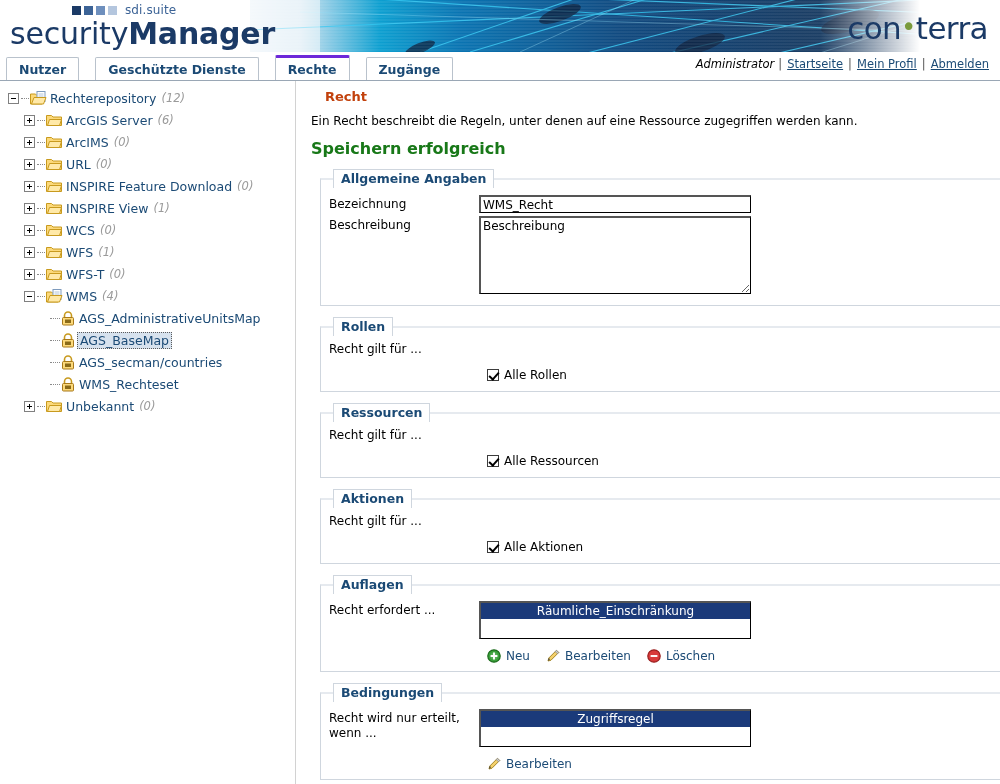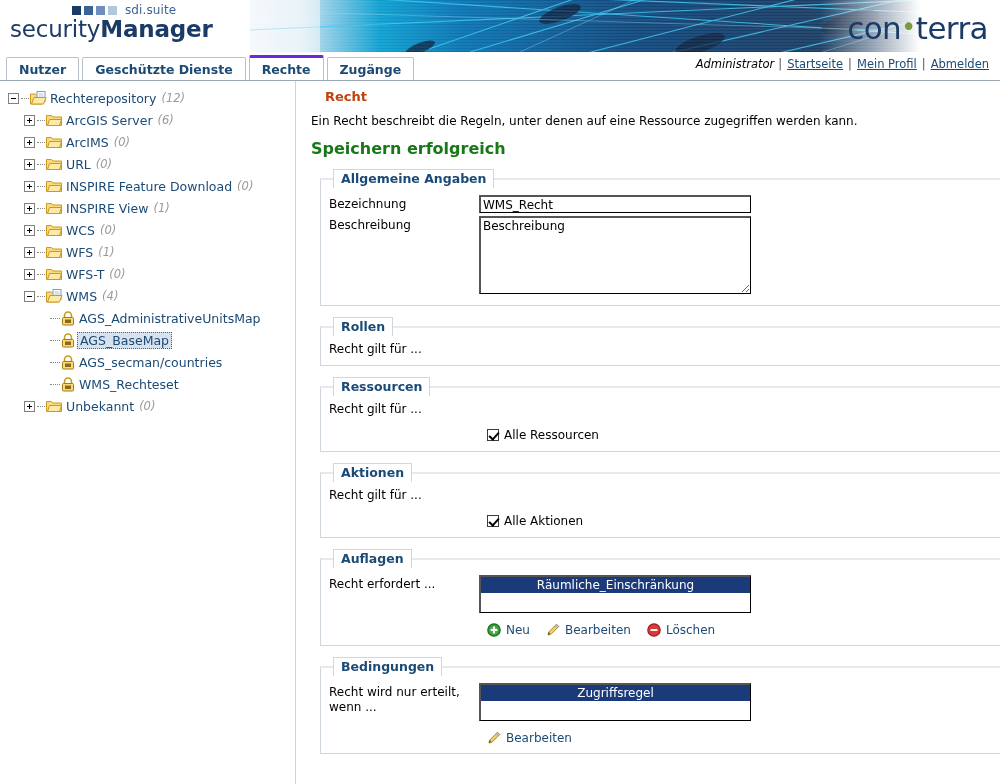--- a/index.html
+++ b/index.html
@@ -37,21 +37,21 @@
   .sq4 { background: #b4c6de; }
   .sdi-text {
     margin-left: 5px;
     font-size: 12px;
     color: #3c6396;
     font-family: "DejaVu Sans", "Liberation Sans", sans-serif;
     letter-spacing: 0.1px;
   }
   .app-title {
     position: absolute; left: 10px; top: 16px;
-    font-size: 23px;
+    font-size: 30px;
     color: #1b3a66;
     letter-spacing: -0.2px;
     z-index: 6;
     white-space: nowrap;
   }
   .app-title .light { font-weight: 400; }
   .app-title .bold { font-weight: 700; }
 
   .conterra {
     position: absolute; right: 12px; top: 10px;
@@ -66,21 +66,21 @@
 
   
   .tabrow {
     position: relative;
     width: 1000px; height: 29px;
     background: #ffffff;
     border-bottom: 1px solid #9aa7b5;
   }
   .tabs {
     position: absolute; left: 6px; bottom: 0;
-    display: flex; align-items: flex-end; gap: 3px;
+    display: flex; align-items: flex-end; gap: 16px;
   }
   .tab {
     position: relative;
     height: 23px;
     padding: 0 12px;
     display: flex; align-items: center;
     font-size: 12.5px; font-weight: bold;
     color: #1b4a75;
     background: #ffffff;
     border: 1px solid #b9c2cc;
@@ -652,20 +652,24 @@
         <div class="lbl">Beschreibung</div>
         <div class="fld">
           <textarea class="area" style="">Beschreibung</textarea>
         </div>
       </div>
     </fieldset>
 
     <fieldset class="panel">
       <legend>Rollen</legend>
       <div class="lbl" style="width:auto">Recht gilt für ...</div>
+      <div class="cbrow">
+        <span class="cbox checked"></span>
+        <span class="cblabel">Alle Rollen</span>
+      </div>
     </fieldset>
 
     <fieldset class="panel">
       <legend>Ressourcen</legend>
       <div class="lbl" style="width:auto">Recht gilt für ...</div>
       <div class="cbrow">
         <span class="cbox checked"></span>
         <span class="cblabel">Alle Ressourcen</span>
       </div>
     </fieldset>

